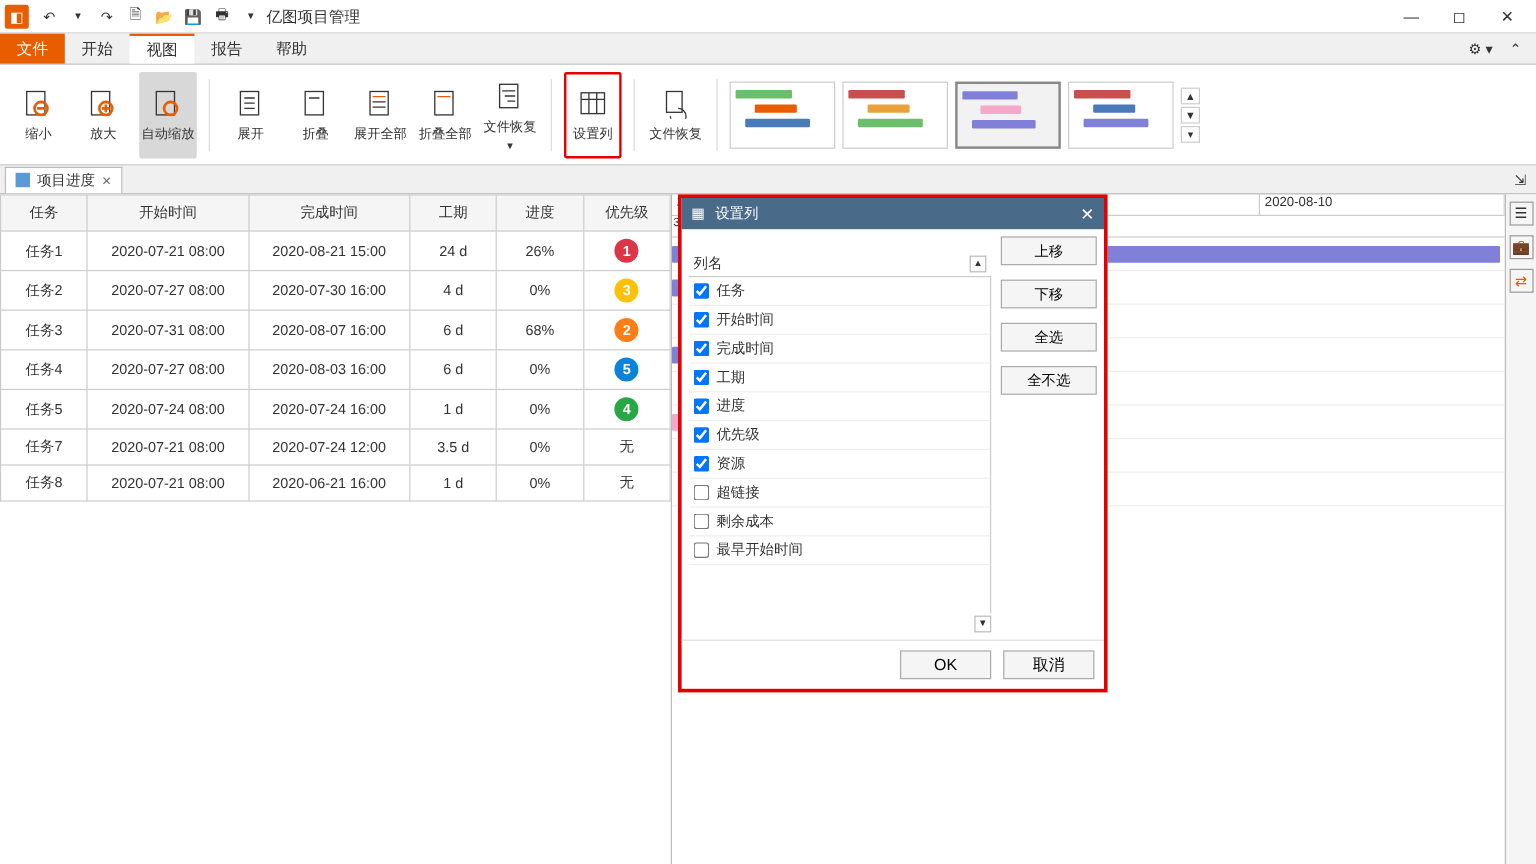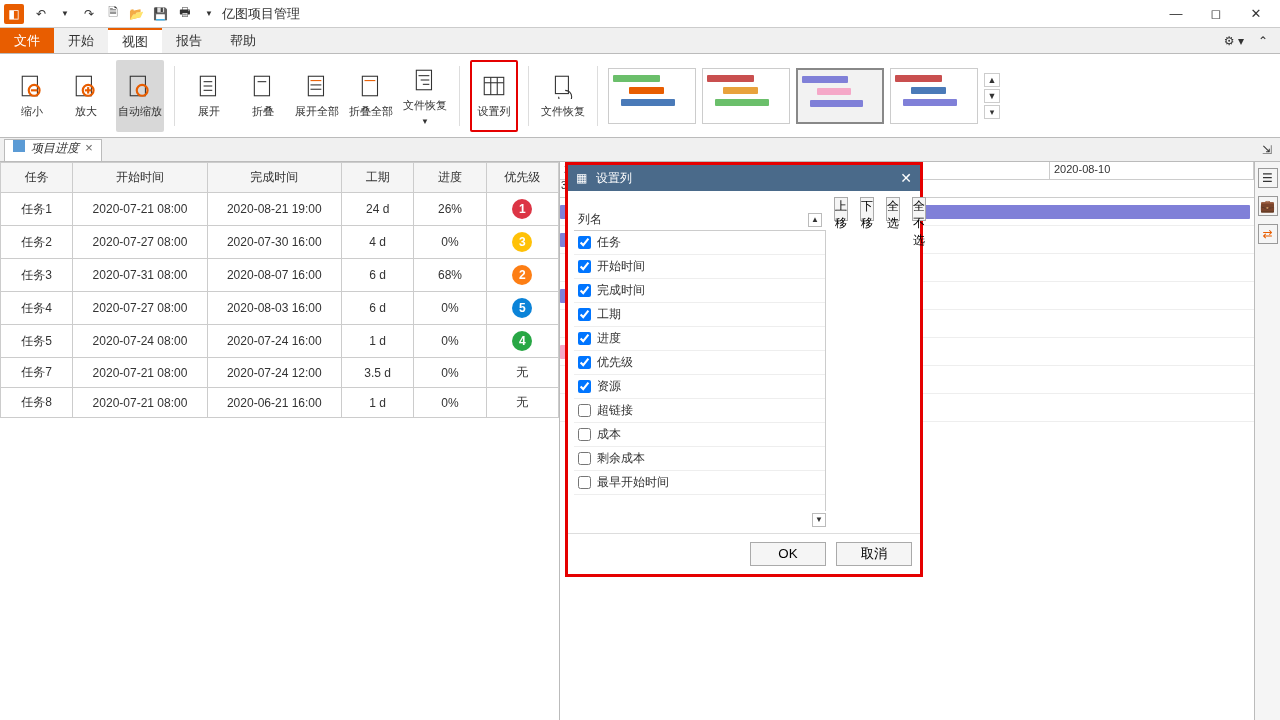--- a/index.html
+++ b/index.html
@@ -28,21 +28,21 @@
   .ribbon-label { font-size: 11px; text-align: center; white-space: nowrap; }
   .ribbon-sep { width: 1px; height: 60px; background: #ddd; margin: 0 4px; }
   .gantt-styles { display: flex; gap: 6px; align-items: center; }
   .gantt-style { width: 88px; height: 56px; border: 1px solid #ccc; padding: 6px 4px; display: flex; flex-direction: column; gap: 5px; cursor: pointer; position: relative; }
   .gantt-style.active { border: 2px solid #888; background: #f2f2f2; }
   .gs-bar { height: 7px; border-radius: 1px; }
   .style-arrows { display: flex; flex-direction: column; gap: 2px; }
   .style-arrow { width: 16px; height: 14px; display: flex; align-items: center; justify-content: center; border: 1px solid #ccc; cursor: pointer; font-size: 9px; }
 
   .tabstrip { height: 24px; background: #f0f0f0; border-bottom: 1px solid #bbb; display: flex; align-items: center; padding-left: 4px; }
-  .doc-tab { height: 22px; background: #fff; border: 1px solid #bbb; border-bottom: none; padding: 0 8px; display: flex; gap: 6px; font-style: italic; }
+  .doc-tab { height: 22px; background: #fff; border: 1px solid #bbb; border-bottom: none; padding: 0 8px; display: flex; align-items: center; gap: 6px; }
   .doc-tab-icon { width: 12px; height: 12px; background: #5b9bd5; }
   .doc-tab-close { font-size: 13px; cursor: pointer; color: #666; }
   .tabstrip-right { margin-left: auto; padding-right: 8px; }
 
   .content { display: flex; height: 558px; }
   .task-table { width: 560px; border-right: 1px solid #bbb; overflow: hidden; }
   .task-table table { width: 100%; border-collapse: collapse; }
   .task-table th, .task-table td { border: 1px solid #ccc; padding: 6px 4px; text-align: center; font-size: 12px; height: 28px; }
   .task-table th { background: #f5f5f5; font-weight: normal; }
   .priority-badge { width: 20px; height: 20px; border-radius: 50%; color: #fff; display: inline-flex; align-items: center; justify-content: center; font-weight: bold; font-size: 12px; }
@@ -65,21 +65,21 @@
   .dialog-title { height: 26px; background: #4a6a8a; color: #fff; display: flex; align-items: center; padding: 0 8px; }
   .dialog-title-icon { width: 14px; height: 14px; margin-right: 6px; }
   .dialog-close { margin-left: auto; cursor: pointer; font-size: 14px; }
   .dialog-body { padding: 6px; display: flex; gap: 8px; }
   .col-list-wrap { flex: 1; }
   .col-list-header { height: 22px; border-bottom: 1px solid #ccc; display: flex; align-items: center; padding: 0 4px; justify-content: space-between; margin-top: 12px; }
   .scroll-sm { width: 14px; height: 14px; border: 1px solid #bbb; display: flex; align-items: center; justify-content: center; font-size: 8px; cursor: pointer; }
   .col-list { height: 280px; overflow: hidden; border-right: 1px solid #ccc; position: relative; }
   .col-item { height: 24px; display: flex; align-items: center; gap: 6px; padding: 0 4px; border-bottom: 1px solid #eee; }
   .col-item input { width: 13px; height: 13px; }
-  .dialog-buttons { width: 80px; display: flex; flex-direction: row; gap: 12px; }
+  .dialog-buttons { width: 80px; display: flex; flex-direction: column; gap: 12px; }
   .dlg-btn { height: 24px; border: 1px solid #aaa; background: #f5f5f5; cursor: pointer; font-size: 12px; }
   .dialog-footer { padding: 8px; display: flex; justify-content: flex-end; gap: 10px; border-top: 1px solid #ddd; }
   .dlg-btn-f { width: 76px; height: 24px; border: 1px solid #aaa; background: #f5f5f5; cursor: pointer; }
 </style>
 </head>
 <body>
 
 <div class="titlebar">
   <div class="app-logo">◧</div>
   <div class="qat">
@@ -267,21 +267,21 @@
         <th style="width:130px">完成时间</th>
         <th style="width:70px">工期</th>
         <th style="width:70px">进度</th>
         <th style="width:70px">优先级</th>
       </tr>
         </thead>
       <tbody id="task-tbody">
           <tr>
             <td>任务1</td>
             <td>2020-07-21 08:00</td>
-            <td>2020-08-21 19:00</td>
+            <td>2020-08-21 15:00</td>
             <td>24 d</td>
             <td>26%</td>
             <td><span class="priority-badge p1">1</span></td>
           </tr>
           <tr>
             <td>任务2</td>
             <td>2020-07-27 08:00</td>
             <td>2020-07-30 16:00</td>
             <td>4 d</td>
             <td>0%</td>
@@ -424,24 +424,20 @@
           <div class="col-item">
             <input type="checkbox" checked="" style="">
             <span>资源</span>
           </div>
           <div class="col-item">
             <input type="checkbox" style="">
             <span>超链接</span>
           </div>
           <div class="col-item">
             <input type="checkbox" style="">
-            <span>成本</span>
-          </div>
-          <div class="col-item">
-            <input type="checkbox" style="">
             <span>剩余成本</span>
           </div>
           <div class="col-item">
             <input type="checkbox" style="">
             <span>最早开始时间</span>
           </div>
         </div>
       <div style="text-align:right"><span class="scroll-sm" style="display:inline-flex">▼</span></div>
     </div>
     <div class="dialog-buttons">

